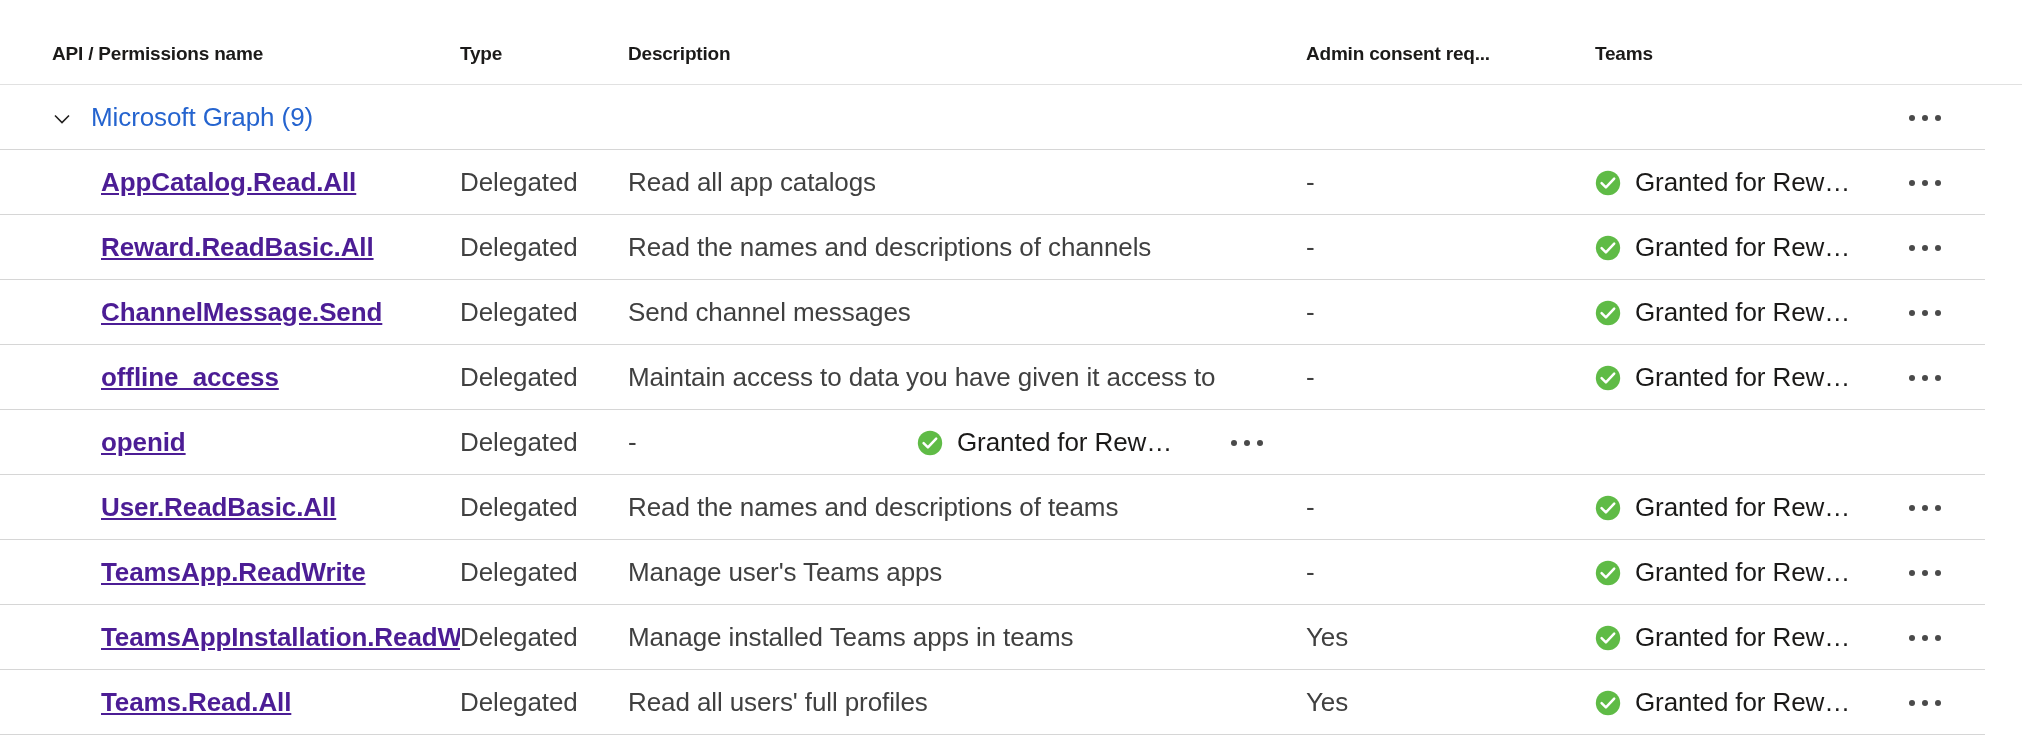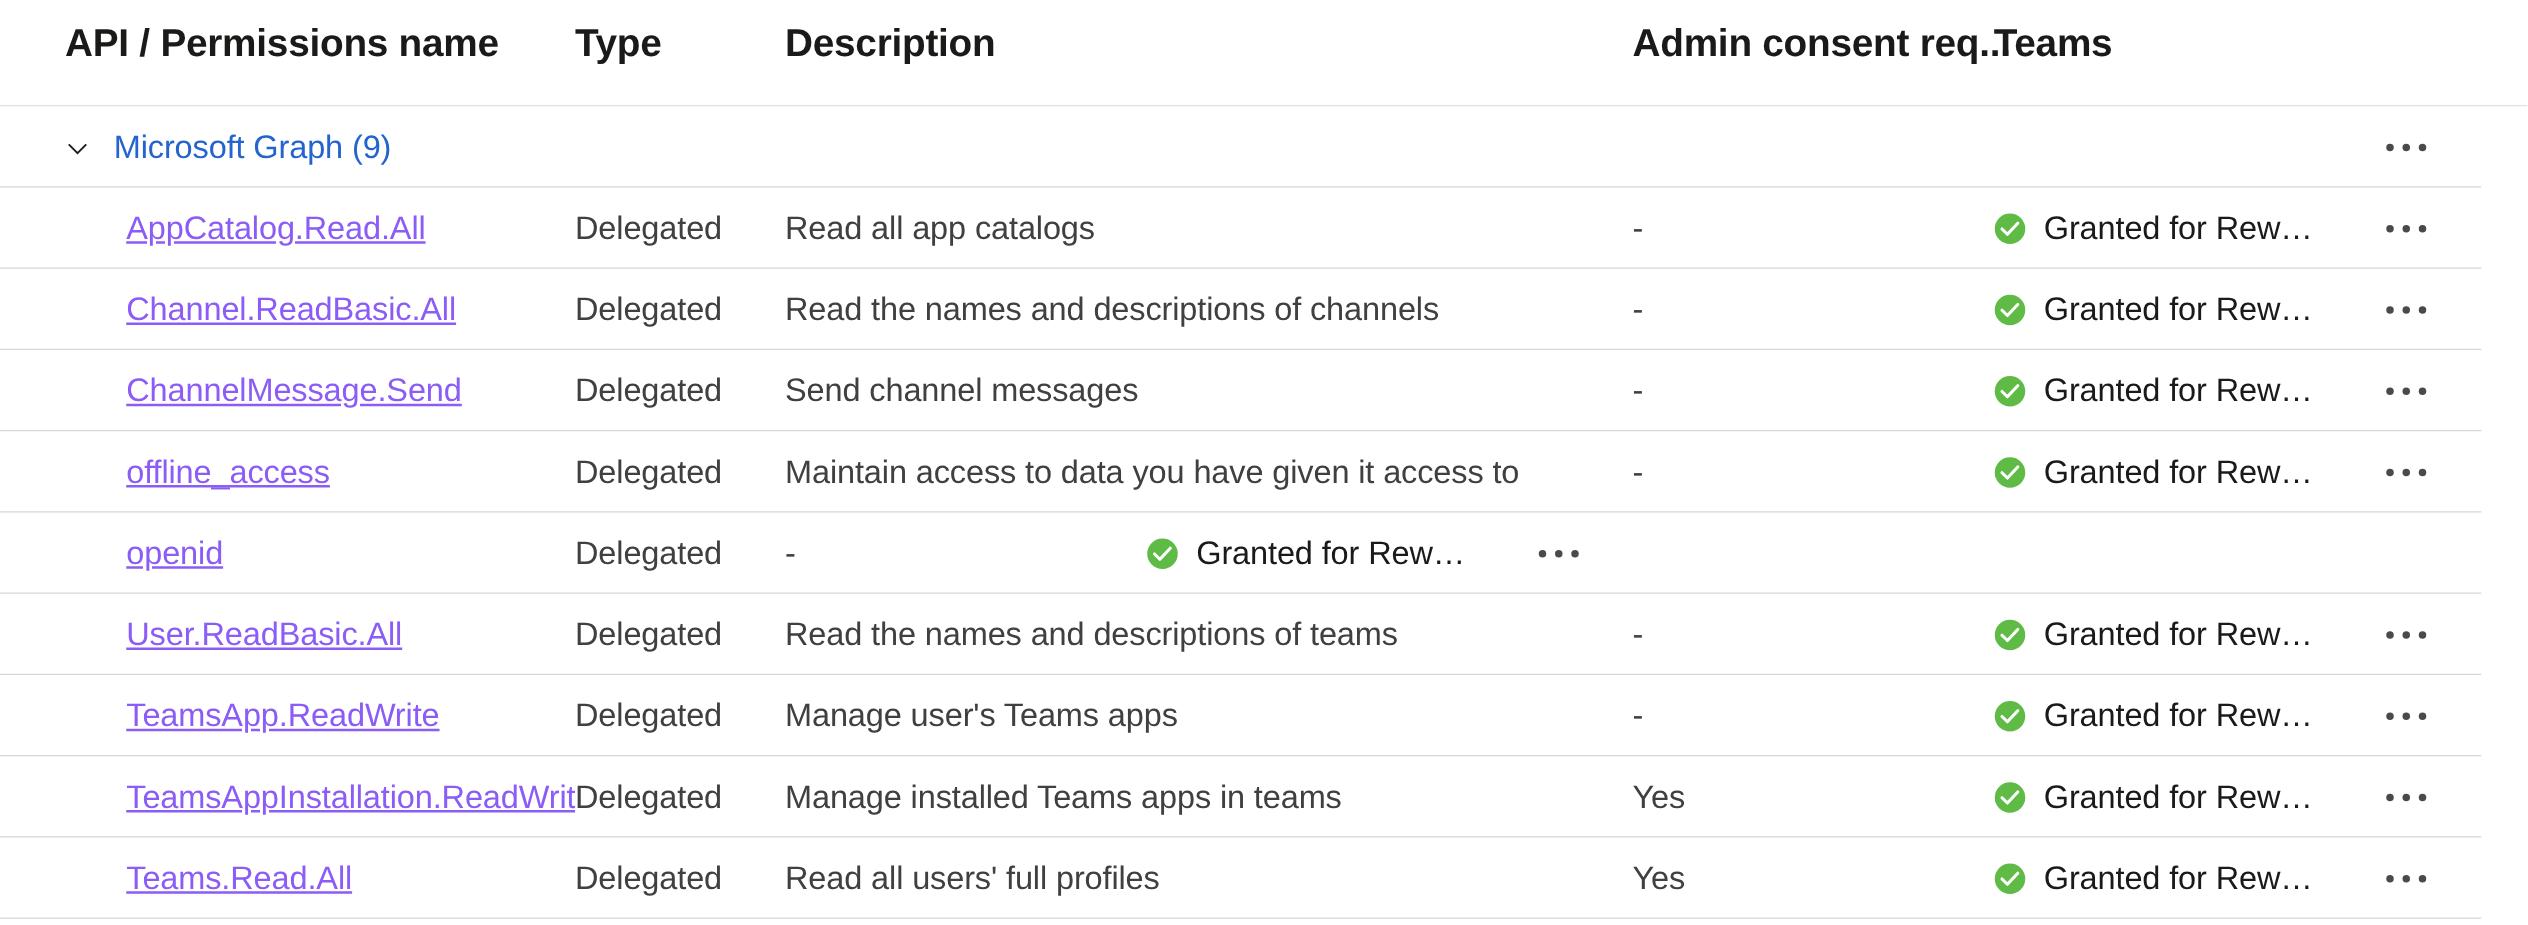--- a/index.html
+++ b/index.html
@@ -53,25 +53,25 @@
   
   .c-name      { width: 460px; box-sizing: border-box; overflow: hidden; white-space: nowrap; }
   .c-type      { width: 168px; box-sizing: border-box; white-space: nowrap; }
   .c-desc      { width: 678px; box-sizing: border-box; white-space: nowrap; overflow: hidden; }
   .c-consent   { width: 289px; box-sizing: border-box; white-space: nowrap; }
   .c-status    { width: 310px; box-sizing: border-box; white-space: nowrap; display: flex; align-items: center; }
   .c-actions   { width: 117px; box-sizing: border-box; display: flex; align-items: center; }
 
   
   .header-row .hcell {
-    font-size: 31px;
+    font-size: 19px;
     font-weight: bold;
     color: #1b1a19;
     letter-spacing: -0.2px;
-    padding-bottom: 32px;
+    padding-bottom: 20px;
     white-space: nowrap;
     box-sizing: border-box;
     margin-top: 48px;
   }
   .header-row .c-name    { padding-left: 52px; }
   .header-row .c-type    { }
   .header-row .c-desc    { }
   .header-row .c-consent { }
   .header-row .c-status  { display: block; }
 
@@ -96,24 +96,25 @@
     font-size: 26px;
     color: #2564cf;
     white-space: nowrap;
     letter-spacing: -0.1px;
   }
 
   
   .perm-row .c-name { padding-left: 101px; }
   .perm-link {
     font-size: 26px;
-    color: #8b5cf6;
+    color: #4c1d95;
     letter-spacing: -0.1px;
     white-space: nowrap;
     display: inline-block;
+    font-weight: bold;
   }
   .cell-text {
     font-size: 26px;
     color: #404040;
     letter-spacing: -0.1px;
     white-space: nowrap;
   }
   .c-type .cell-text   { }
   .c-desc .cell-text   { }
   .c-consent .cell-text{ }
@@ -223,21 +224,21 @@
         <span></span>
         <span></span>
         <span></span>
       </div>
     </div>
     <div class="row-sep"></div>
   </div>
 
   <div class="row perm-row">
     <div class="c-name">
-      <a class="perm-link" href="#">Channel.ReadBasic.All</a>
+      <a class="perm-link" href="#">Reward.ReadBasic.All</a>
     </div>
     <div class="c-type">
       <span class="cell-text">Delegated</span>
     </div>
     <div class="c-desc">
       <span class="cell-text">Read the names and descriptions of channels</span>
     </div>
     <div class="c-consent">
       <span class="cell-text">-</span>
     </div>

